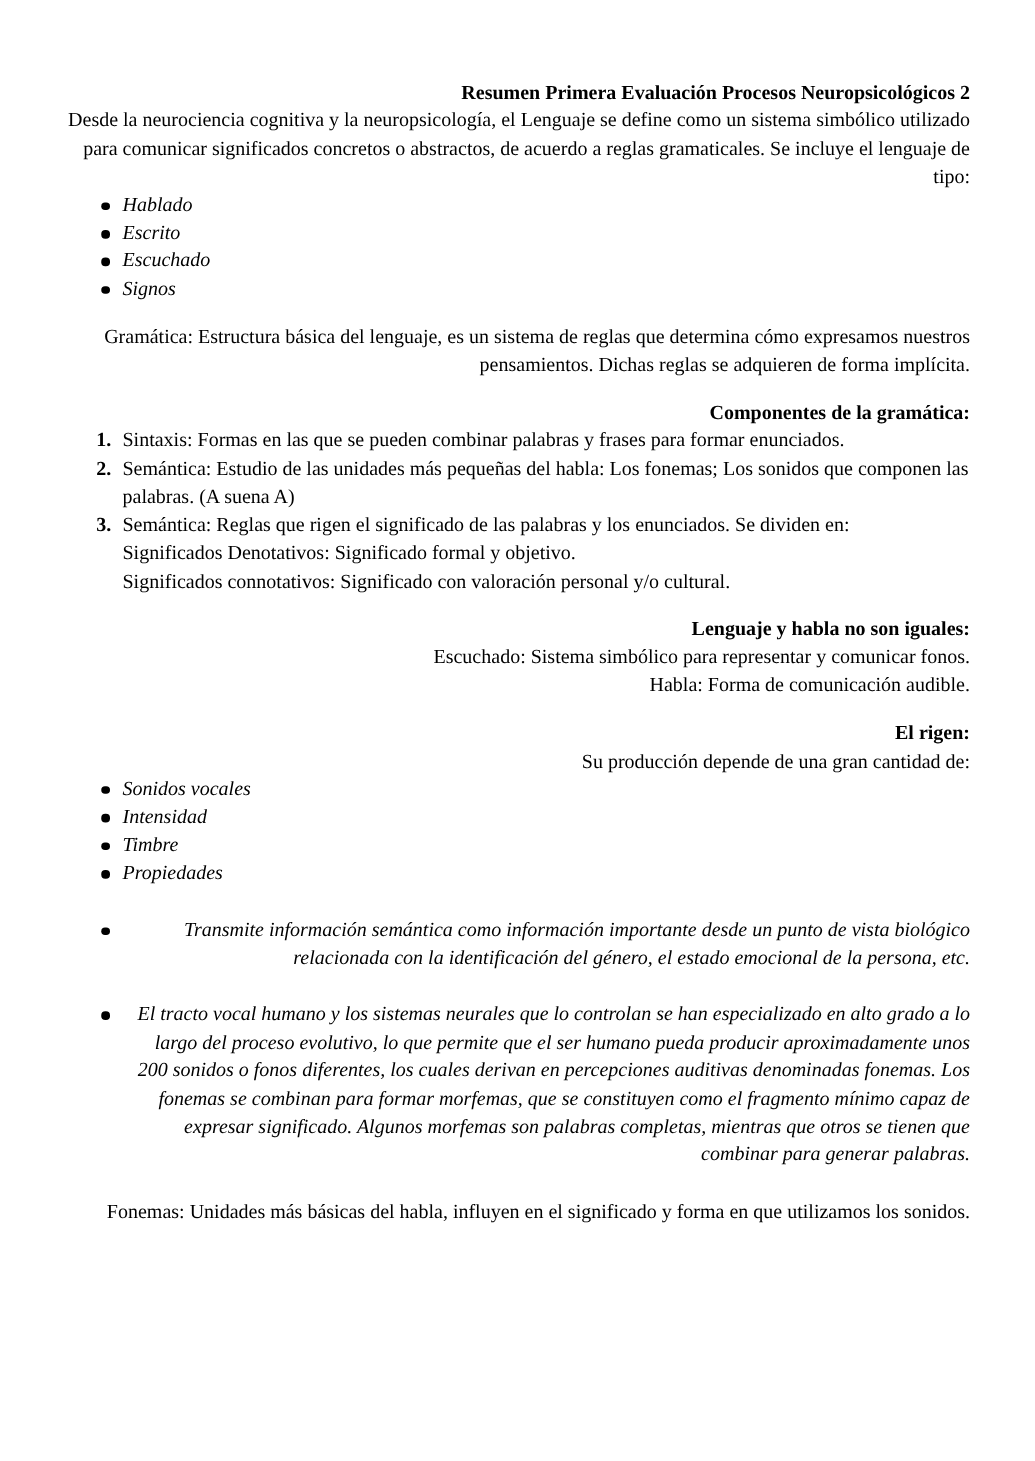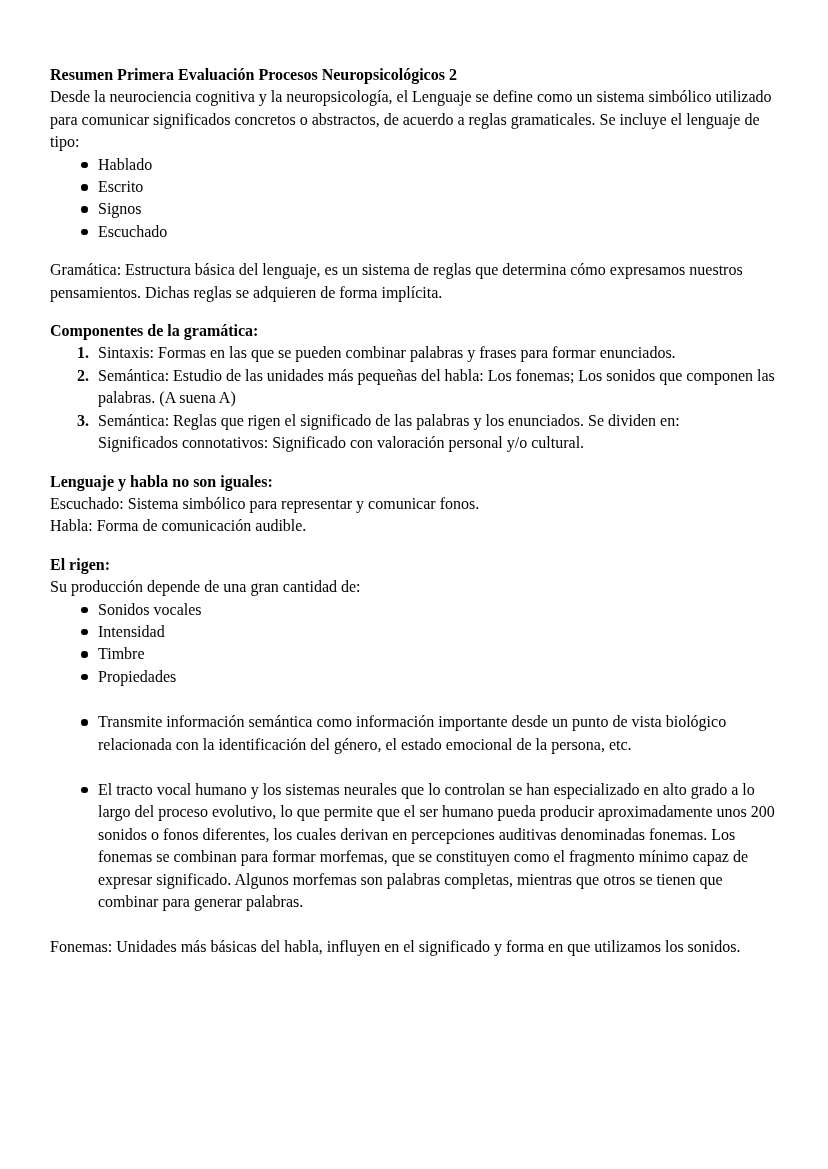--- a/index.html
+++ b/index.html
@@ -11,29 +11,30 @@
   body {
     font-family: "Liberation Serif", "DejaVu Serif", serif;
     font-size: 16px;
     line-height: 22.4px;
     color: #000000;
   }
   .page {
     width: 828px; height: 1169px;
     padding: 64px 52px 0 50px;
   }
-  .para { margin: 0; }
+  .para { margin: 0; text-align: right; }
   .bold { font-weight: bold; }
   strong { font-weight: normal; }
 
   ul.bullets, ol.numbered { list-style: none; }
 
   .bullet-item, .bullet-para {
     position: relative;
     padding-left: 48px;
+    font-style: italic;
   }
   .bullet-item::before, .bullet-para::before {
     content: "";
     position: absolute;
     left: 31px; top: 8px;
     width: 6.5px; height: 6.5px;
     border-radius: 50%;
     background: #000000;
   }
 
@@ -56,22 +57,22 @@
 
 <div class="page">
 
   <p class="para bold">Resumen Primera Evaluación Procesos Neuropsicológicos 2</p>
 
   <p class="para">Desde la neurociencia cognitiva y la neuropsicología, el Lenguaje se define como un sistema simbólico utilizado para comunicar significados concretos o abstractos, de acuerdo a reglas gramaticales. Se incluye el lenguaje de tipo:</p>
 
   <ul class="bullets">
     <li class="bullet-item"><span>Hablado</span></li>
     <li class="bullet-item"><span>Escrito</span></li>
+    <li class="bullet-item"><span>Escuchado</span></li>
     <li class="bullet-item"><span>Signos</span></li>
-    <li class="bullet-item"><span>Escuchado</span></li>
   </ul>
 
   <div class="gap16"></div>
 
   <p class="para">
     <strong>Gramática:</strong>
     <span>Estructura básica del lenguaje, es un sistema de reglas que determina cómo expresamos nuestros pensamientos. Dichas reglas se adquieren de forma implícita.</span>
   </p>
 
   <div class="gap16"></div>
@@ -86,20 +87,24 @@
     </li>
     <li class="num-item">
       <span class="num">2.</span>
       <strong>Semántica:</strong>
       <span>Estudio de las unidades más pequeñas del habla: Los fonemas; Los sonidos que componen las palabras. (A suena A)</span>
     </li>
     <li class="num-item">
       <span class="num">3.</span>
       <strong>Semántica:</strong>
       <span>Reglas que rigen el significado de las palabras y los enunciados. Se dividen en:</span>
+      <div class="subline">
+        <strong>Significados Denotativos:</strong>
+        <span>Significado formal y objetivo.</span>
+      </div>
       <div class="subline">
         <strong>Significados connotativos:</strong>
         <span>Significado con valoración personal y/o cultural.</span>
       </div>
     </li>
   </ol>
 
   <div class="gap16"></div>
 
   <p class="para bold">Lenguaje y habla no son iguales:</p>

